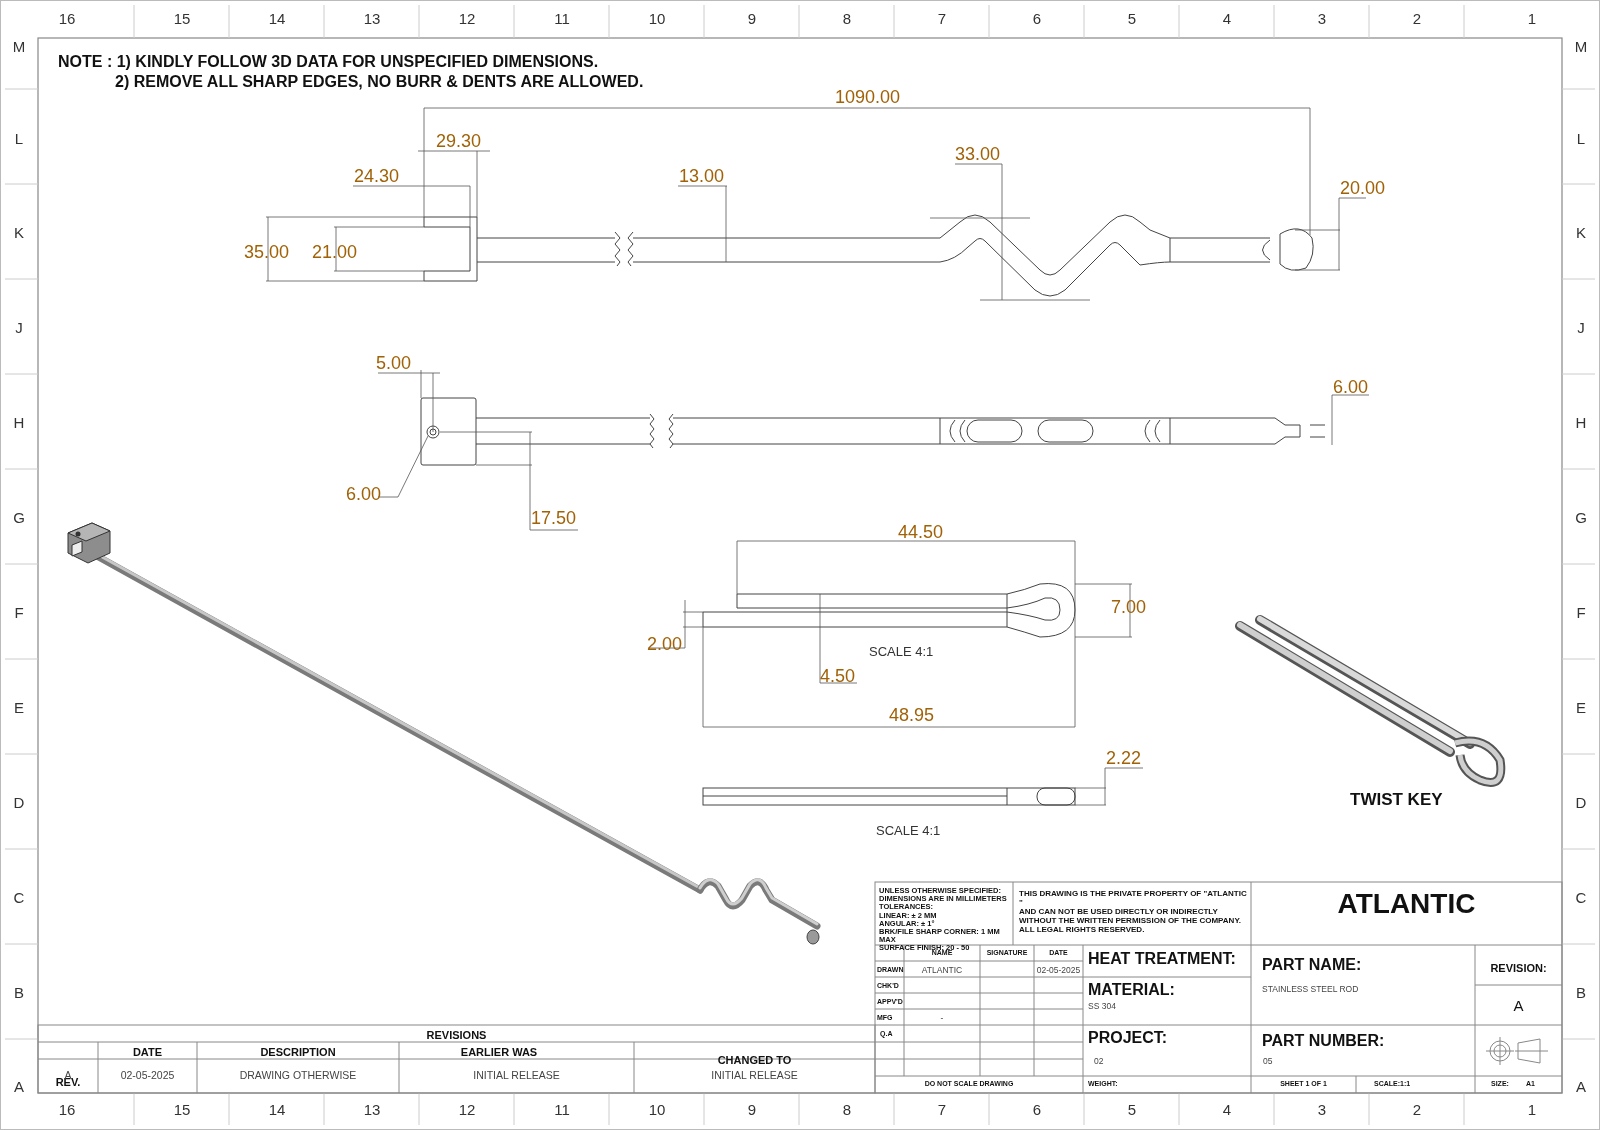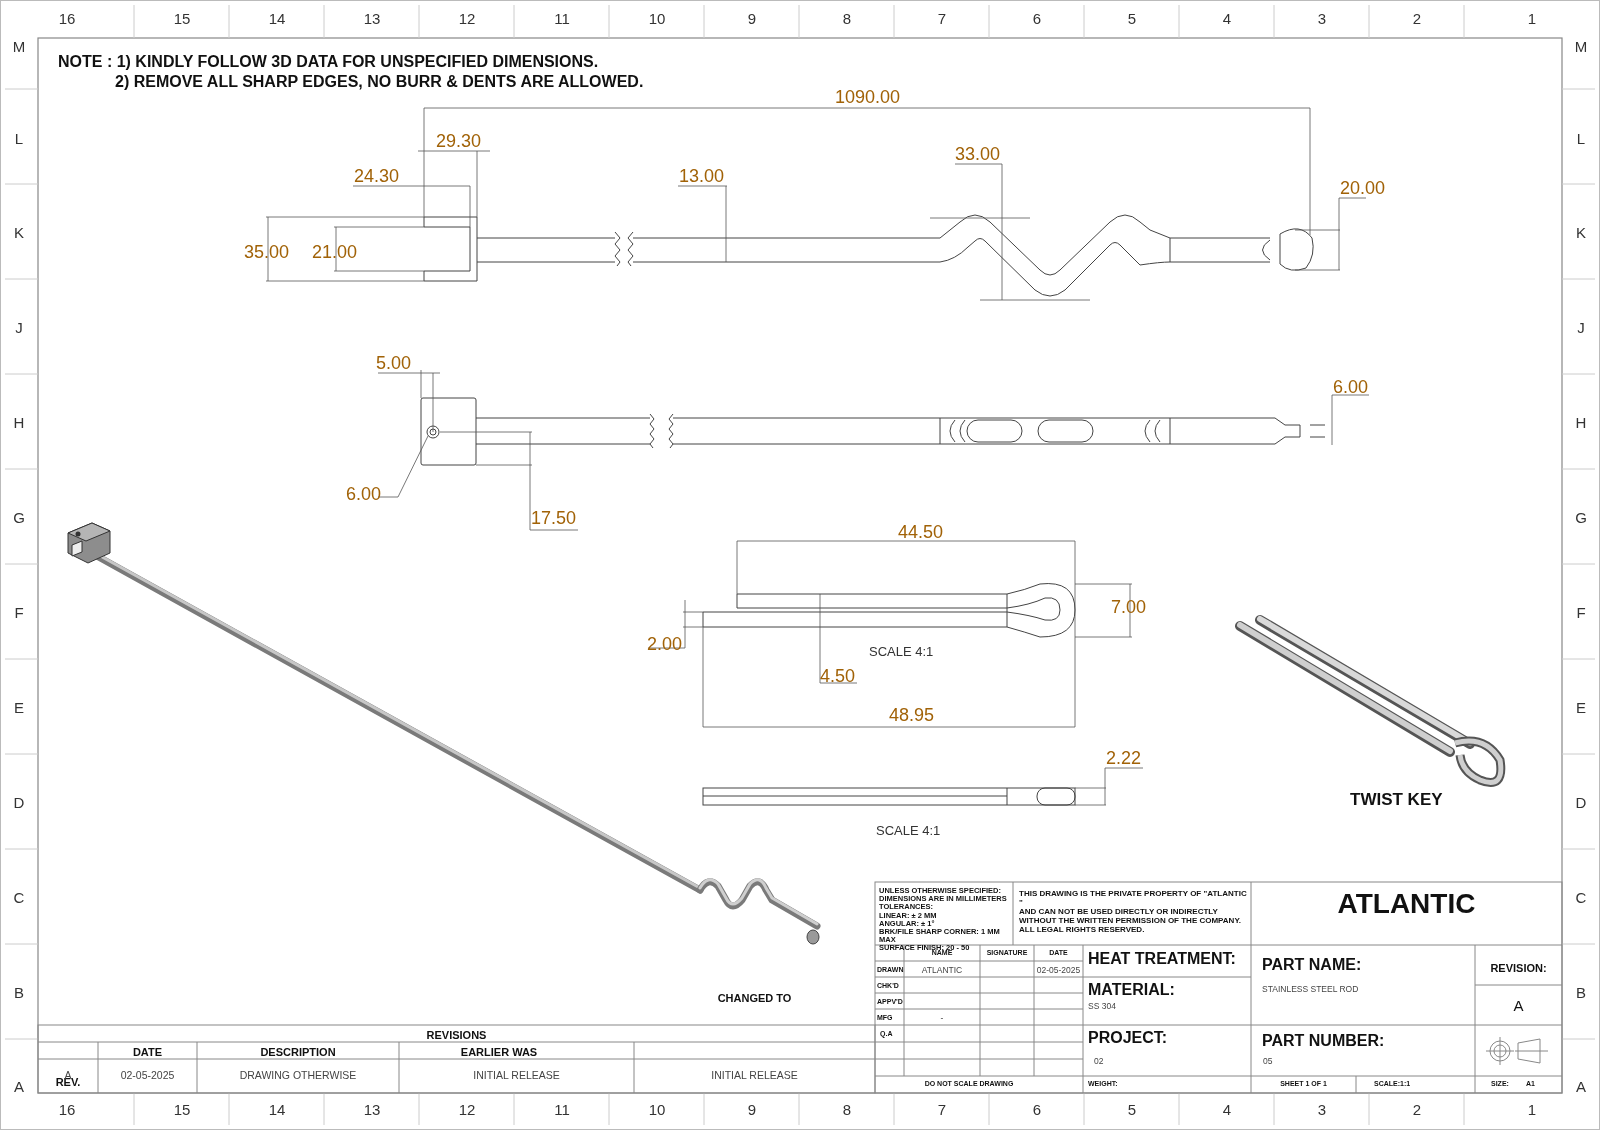--- a/index.html
+++ b/index.html
@@ -419,21 +419,21 @@
   <div class="cell t-tiny" style="left:1491px;top:1080px">SIZE:</div>
   <div class="cell t-tiny" style="left:1526px;top:1080px">A1</div>
 </div>
 
 <div>
   <div class="cell rev-h" style="left:38px;top:1029px;width:837px">REVISIONS</div>
   <div class="cell rev-h" style="left:38px;top:1076px;width:60px">REV.</div>
   <div class="cell rev-h" style="left:98px;top:1046px;width:99px">DATE</div>
   <div class="cell rev-h" style="left:197px;top:1046px;width:202px">DESCRIPTION</div>
   <div class="cell rev-h" style="left:399px;top:1046px;width:200px">EARLIER WAS</div>
-  <div class="cell rev-h" style="left:634px;top:992px;width:241px">CHANGED TO</div>
+  <div class="cell rev-h" style="left:634px;top:1054px;width:241px">CHANGED TO</div>
   <div>
     <div class="cell rev-v" style="left:38px;top:1069px;width:60px">A</div>
     <div class="cell rev-v" style="left:98px;top:1069px;width:99px">02-05-2025</div>
     <div class="cell rev-v" style="left:197px;top:1069px;width:202px">DRAWING OTHERWISE</div>
     <div class="cell rev-v" style="left:399px;top:1069px;width:235px">INITIAL RELEASE</div>
     <div class="cell rev-v" style="left:634px;top:1069px;width:241px">INITIAL RELEASE</div>
   </div>
 </div>
 
 </body></html>

